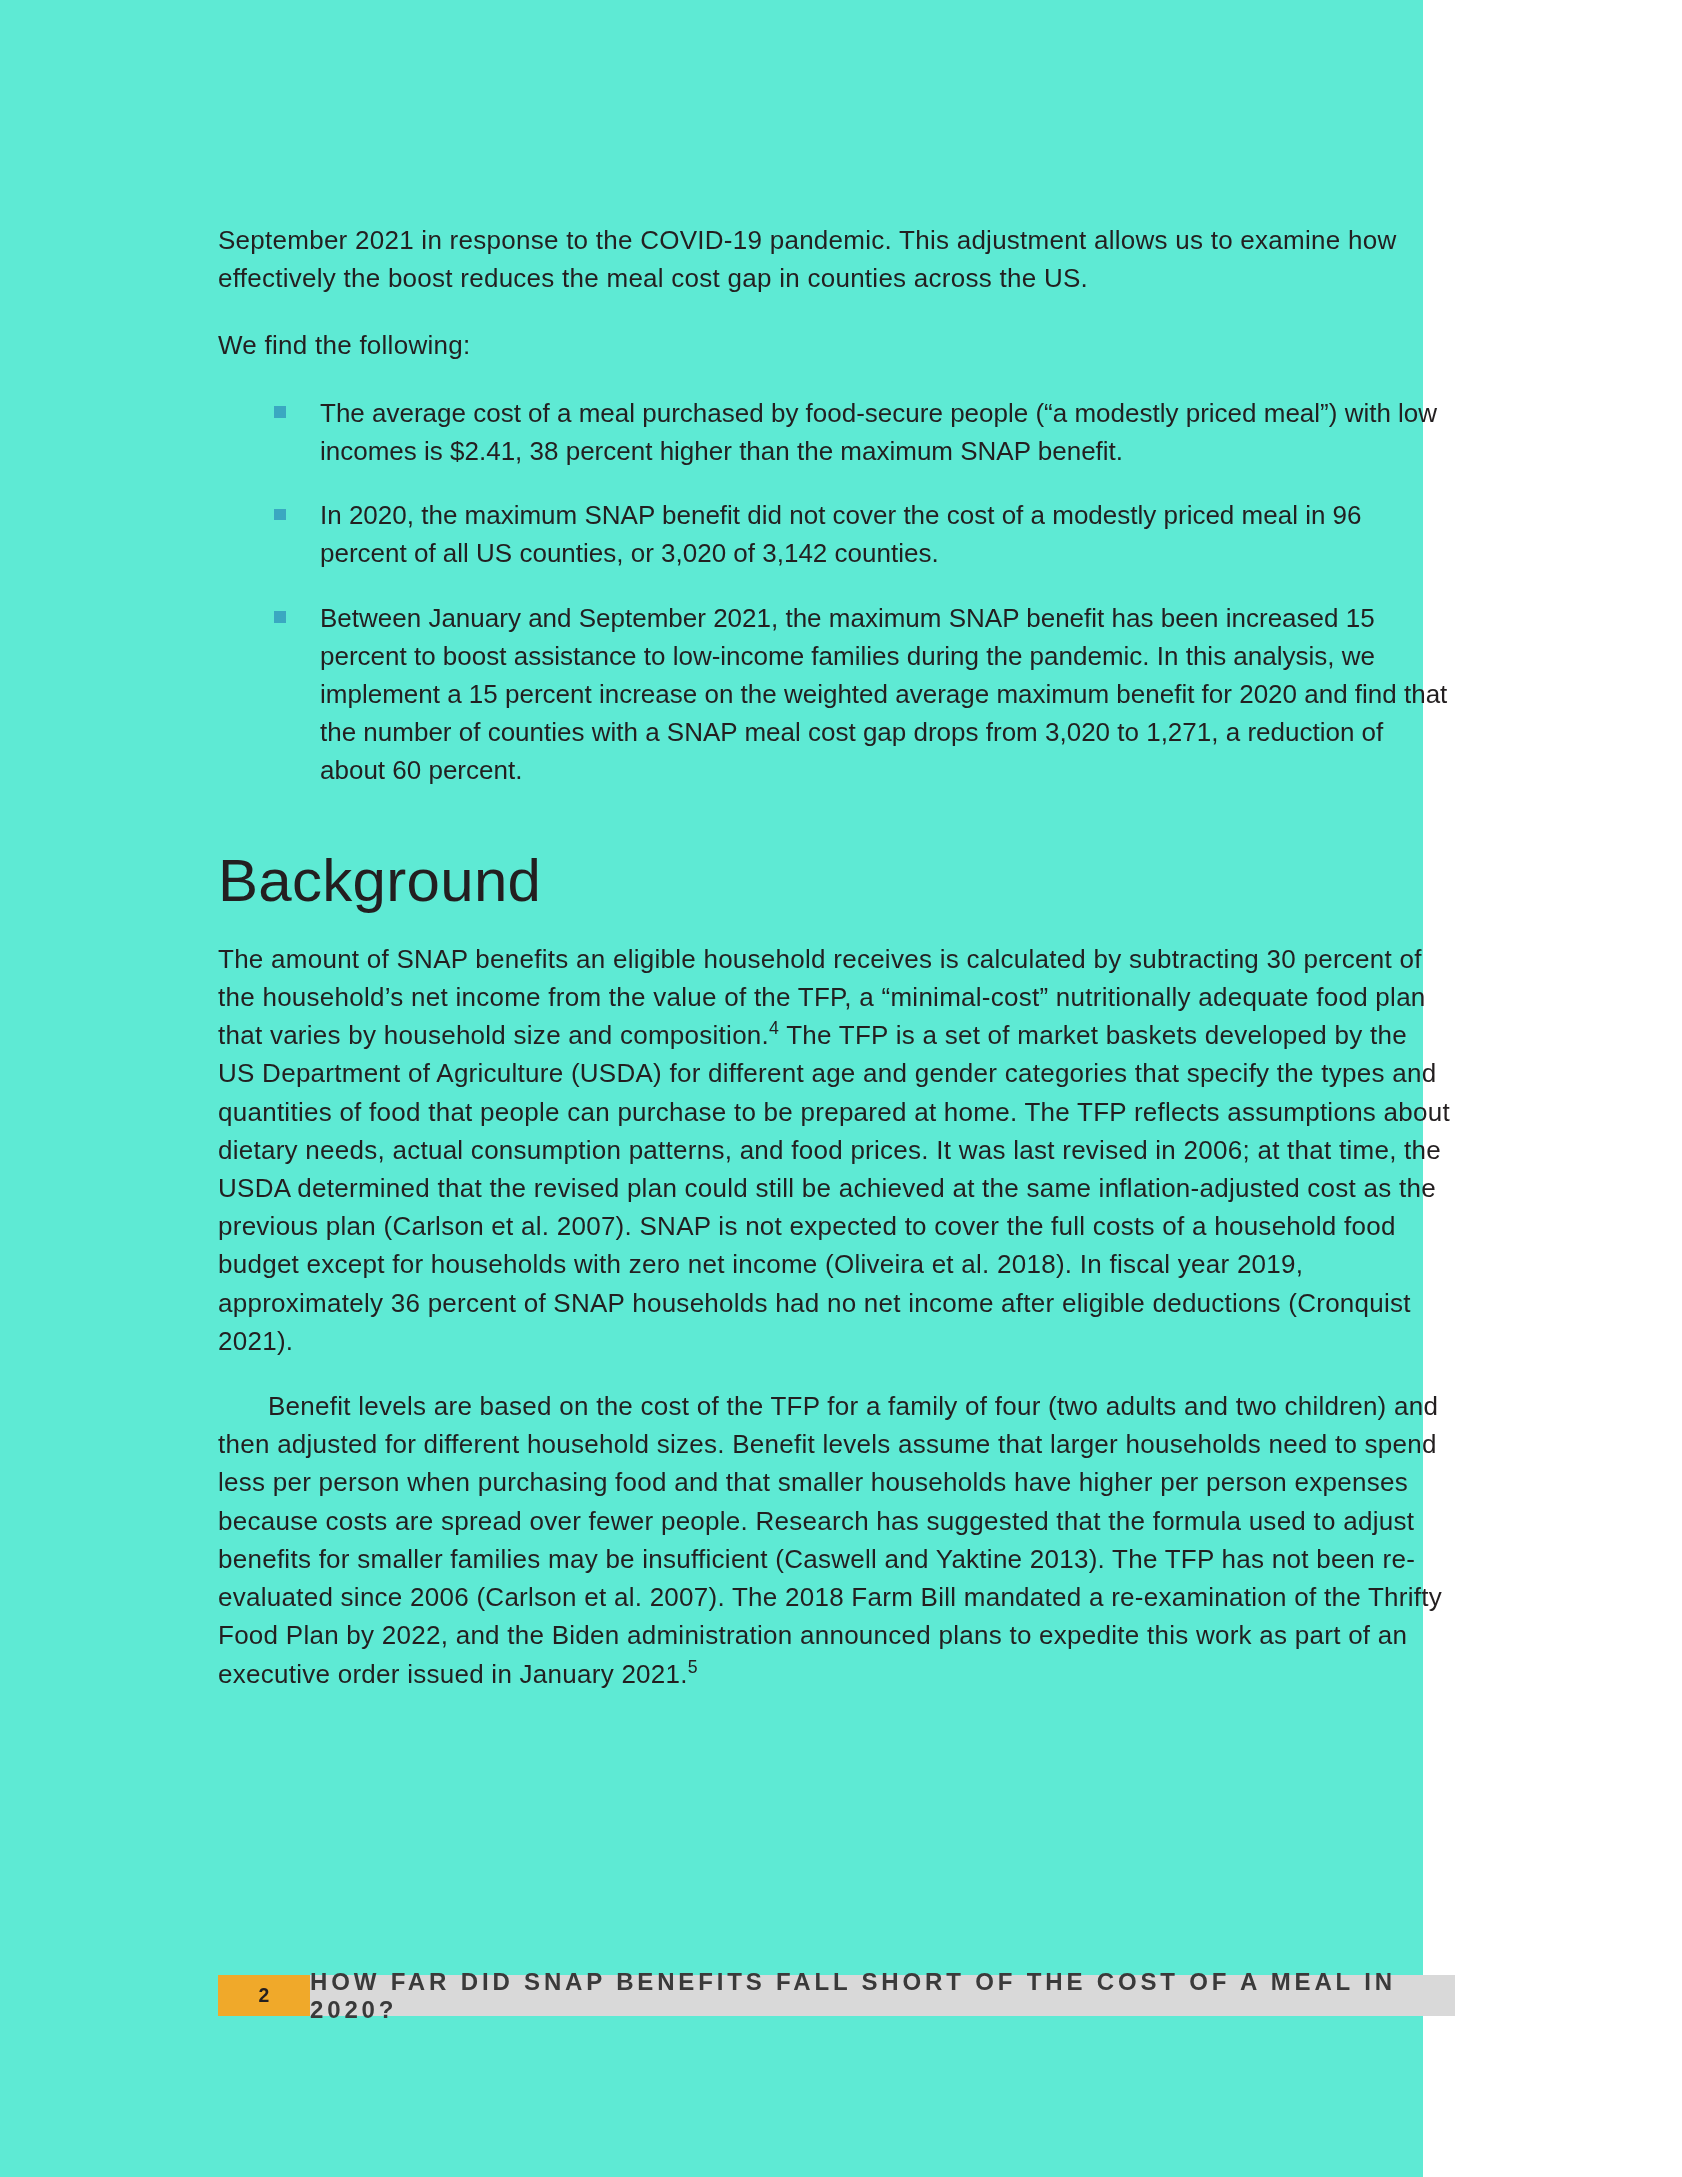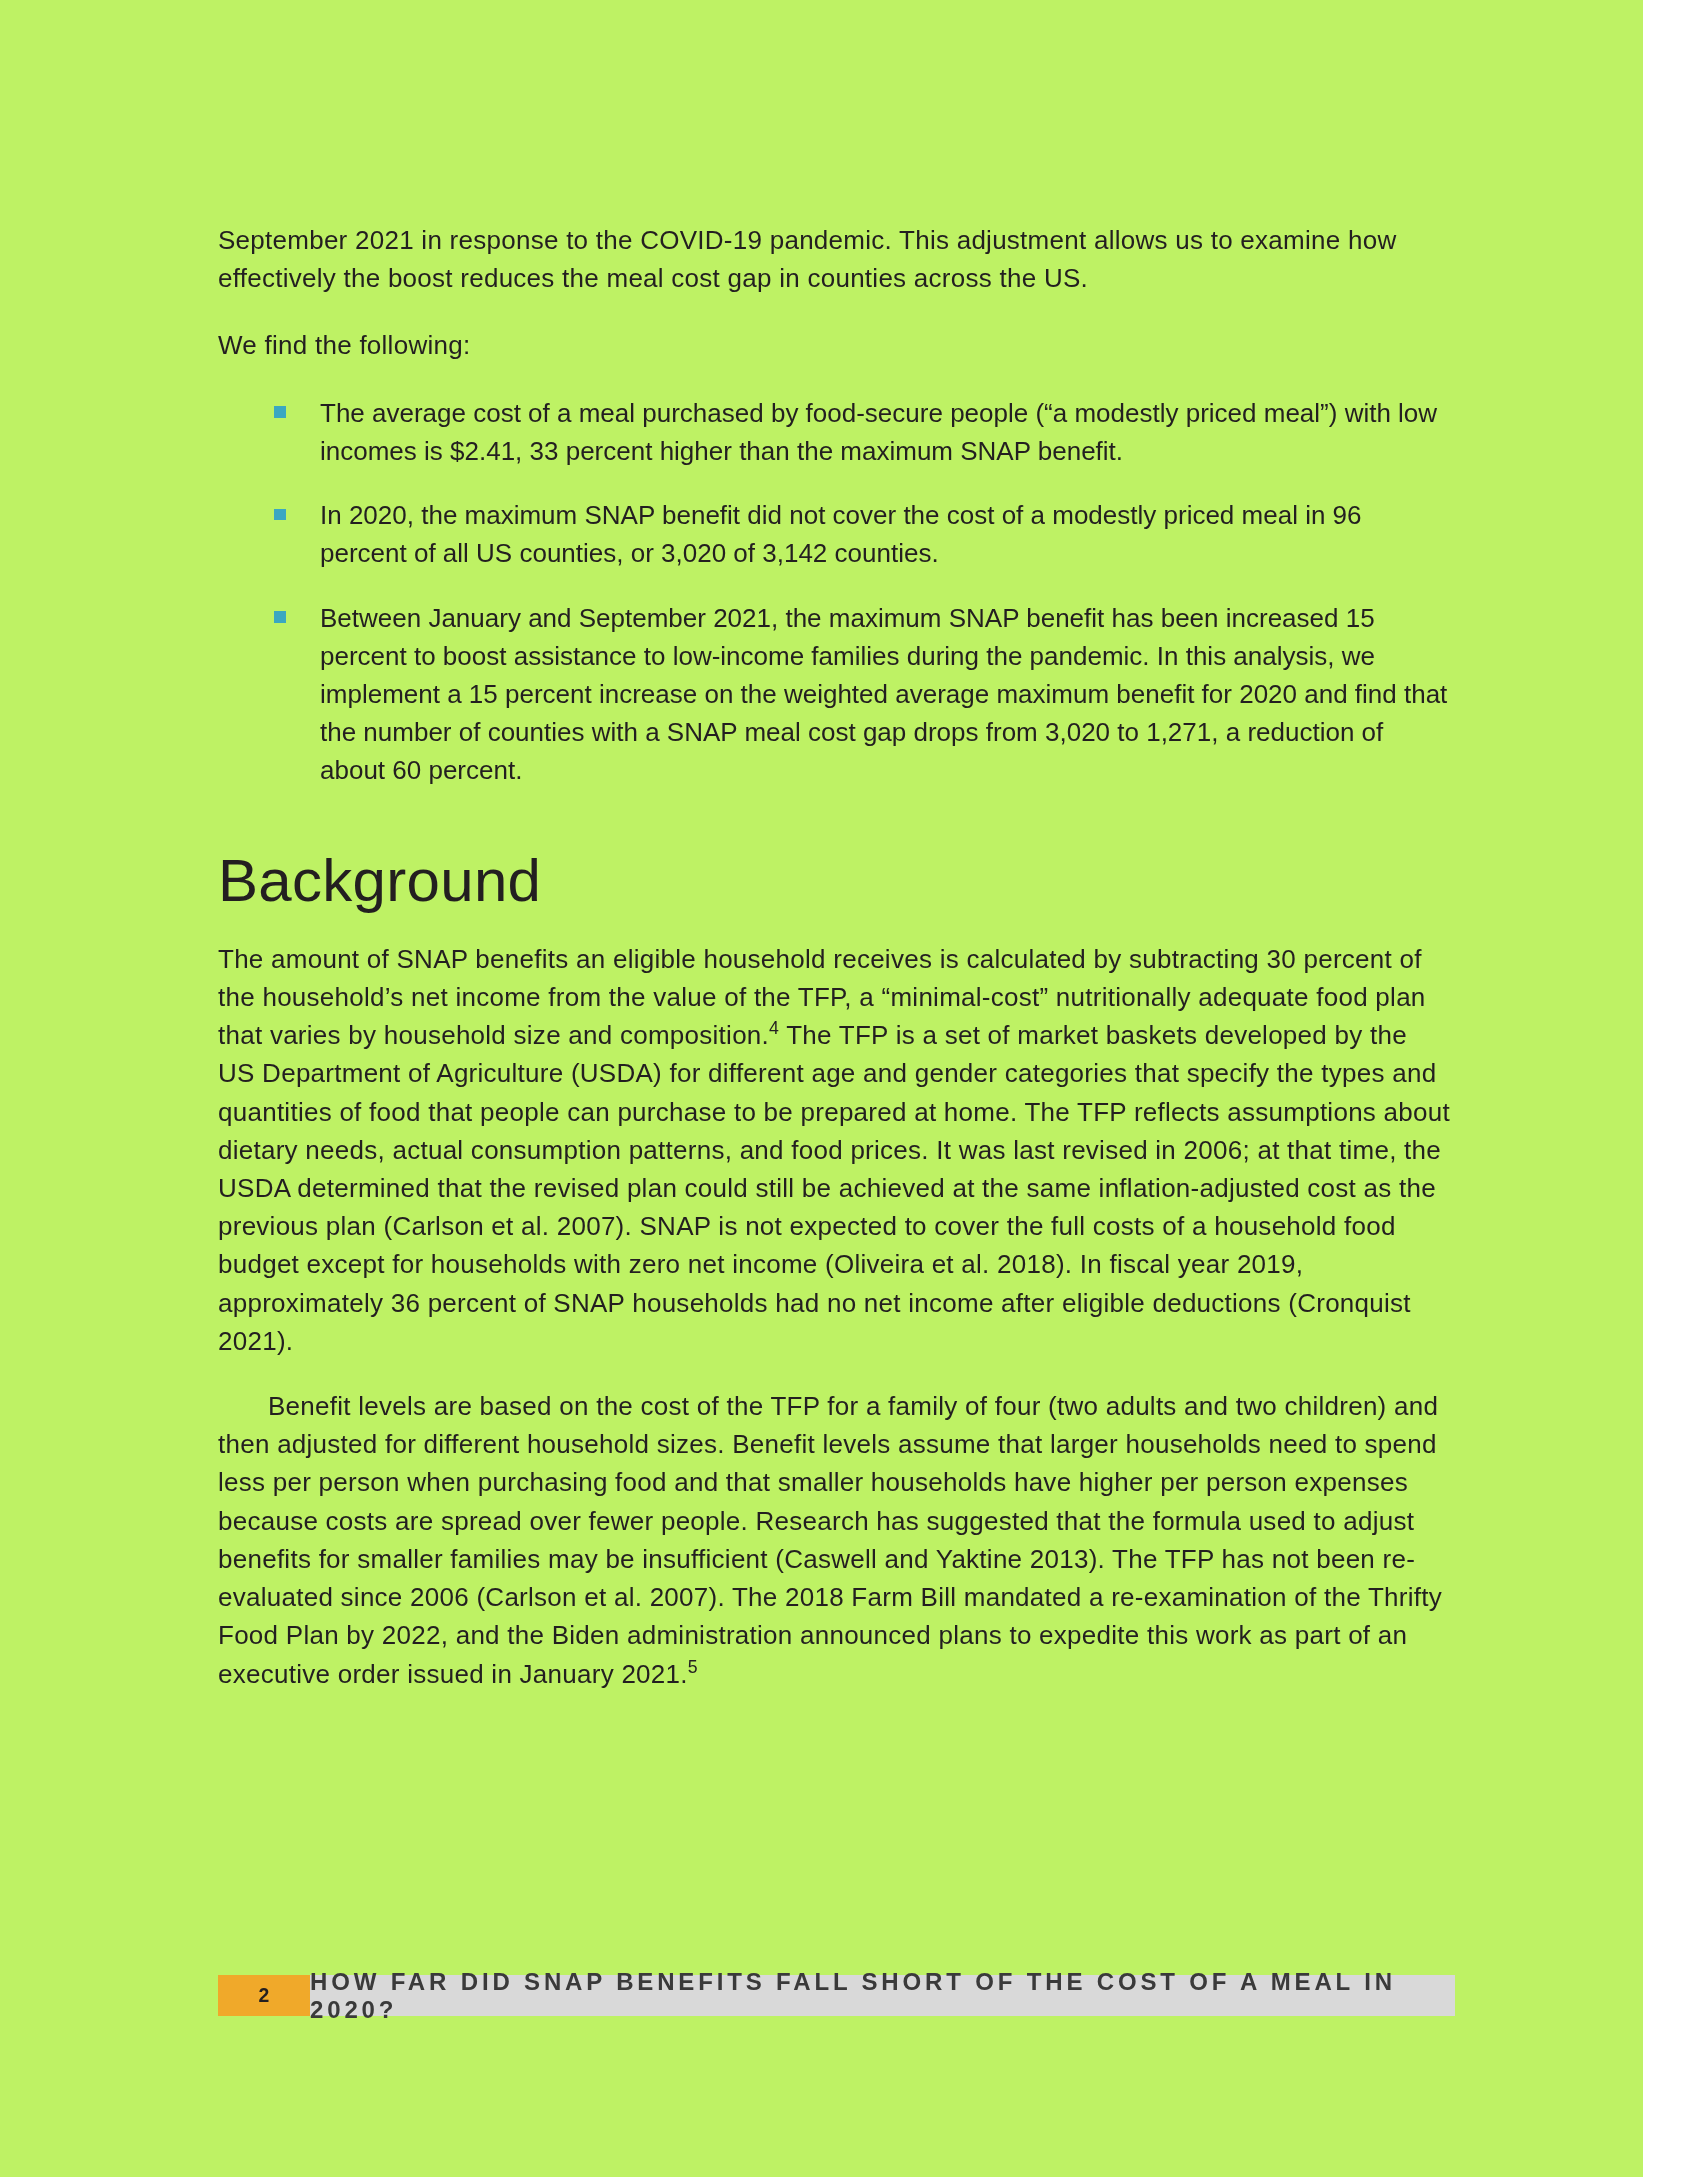--- a/index.html
+++ b/index.html
@@ -11,23 +11,23 @@
     width: 1683px;
     height: 2178px;
     font-family: "Liberation Sans", sans-serif;
     color: #231f20;
     position: relative;
     overflow: hidden;
   }
   .page {
     position: absolute;
     left: 0; top: 0;
-    width: 1643px;
+    width: 1423px;
     height: 2178px;
-    background: #bef264;
+    background: #5eead4;
   }
   .content {
     position: absolute;
     left: 218px;
     top: 221px;
     width: 1232px;
   }
   p.body-text {
     font-size: 26px;
     line-height: 1.47;
@@ -114,21 +114,21 @@
 
   <div class="content">
 
     <p class="body-text">September 2021 in response to the COVID-19 pandemic. This adjustment allows us to examine how effectively the boost reduces the meal cost gap in counties across the US.</p>
 
     <p class="body-text tight">We find the following:</p>
 
     <ul class="bullets">
       <li>
         <span class="marker"></span>
-        <span>The average cost of a meal purchased by food-secure people (“a modestly priced meal”) with low incomes is $2.41, 33 percent higher than the maximum SNAP benefit.</span>
+        <span>The average cost of a meal purchased by food-secure people (“a modestly priced meal”) with low incomes is $2.41, 38 percent higher than the maximum SNAP benefit.</span>
       </li>
       <li>
         <span class="marker"></span>
         <span>In 2020, the maximum SNAP benefit did not cover the cost of a modestly priced meal in 96 percent of all US counties, or 3,020 of 3,142 counties.</span>
       </li>
       <li>
         <span class="marker"></span>
         <span>Between January and September 2021, the maximum SNAP benefit has been increased 15 percent to boost assistance to low-income families during the pandemic. In this analysis, we implement a 15 percent increase on the weighted average maximum benefit for 2020 and find that the number of counties with a SNAP meal cost gap drops from 3,020 to 1,271, a reduction of about 60 percent.</span>
       </li>
     </ul>

